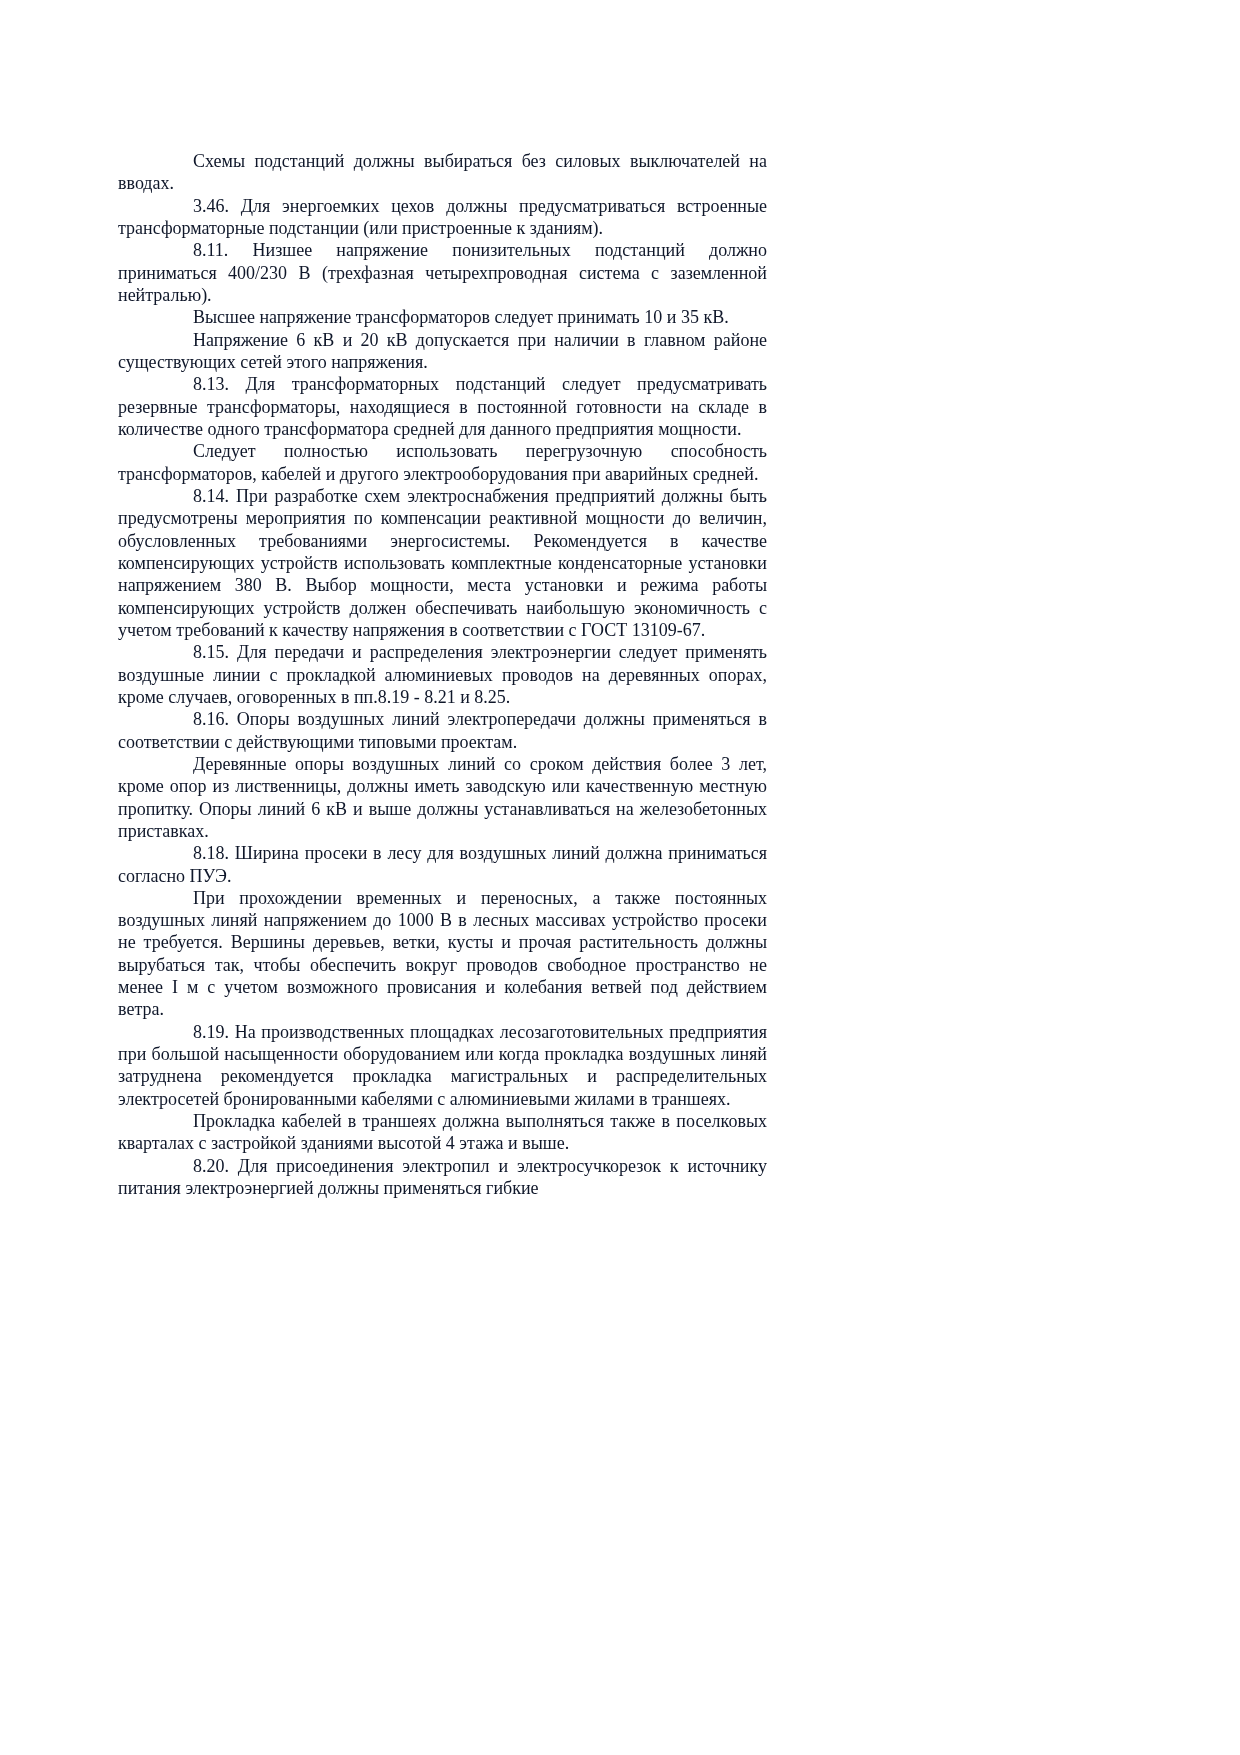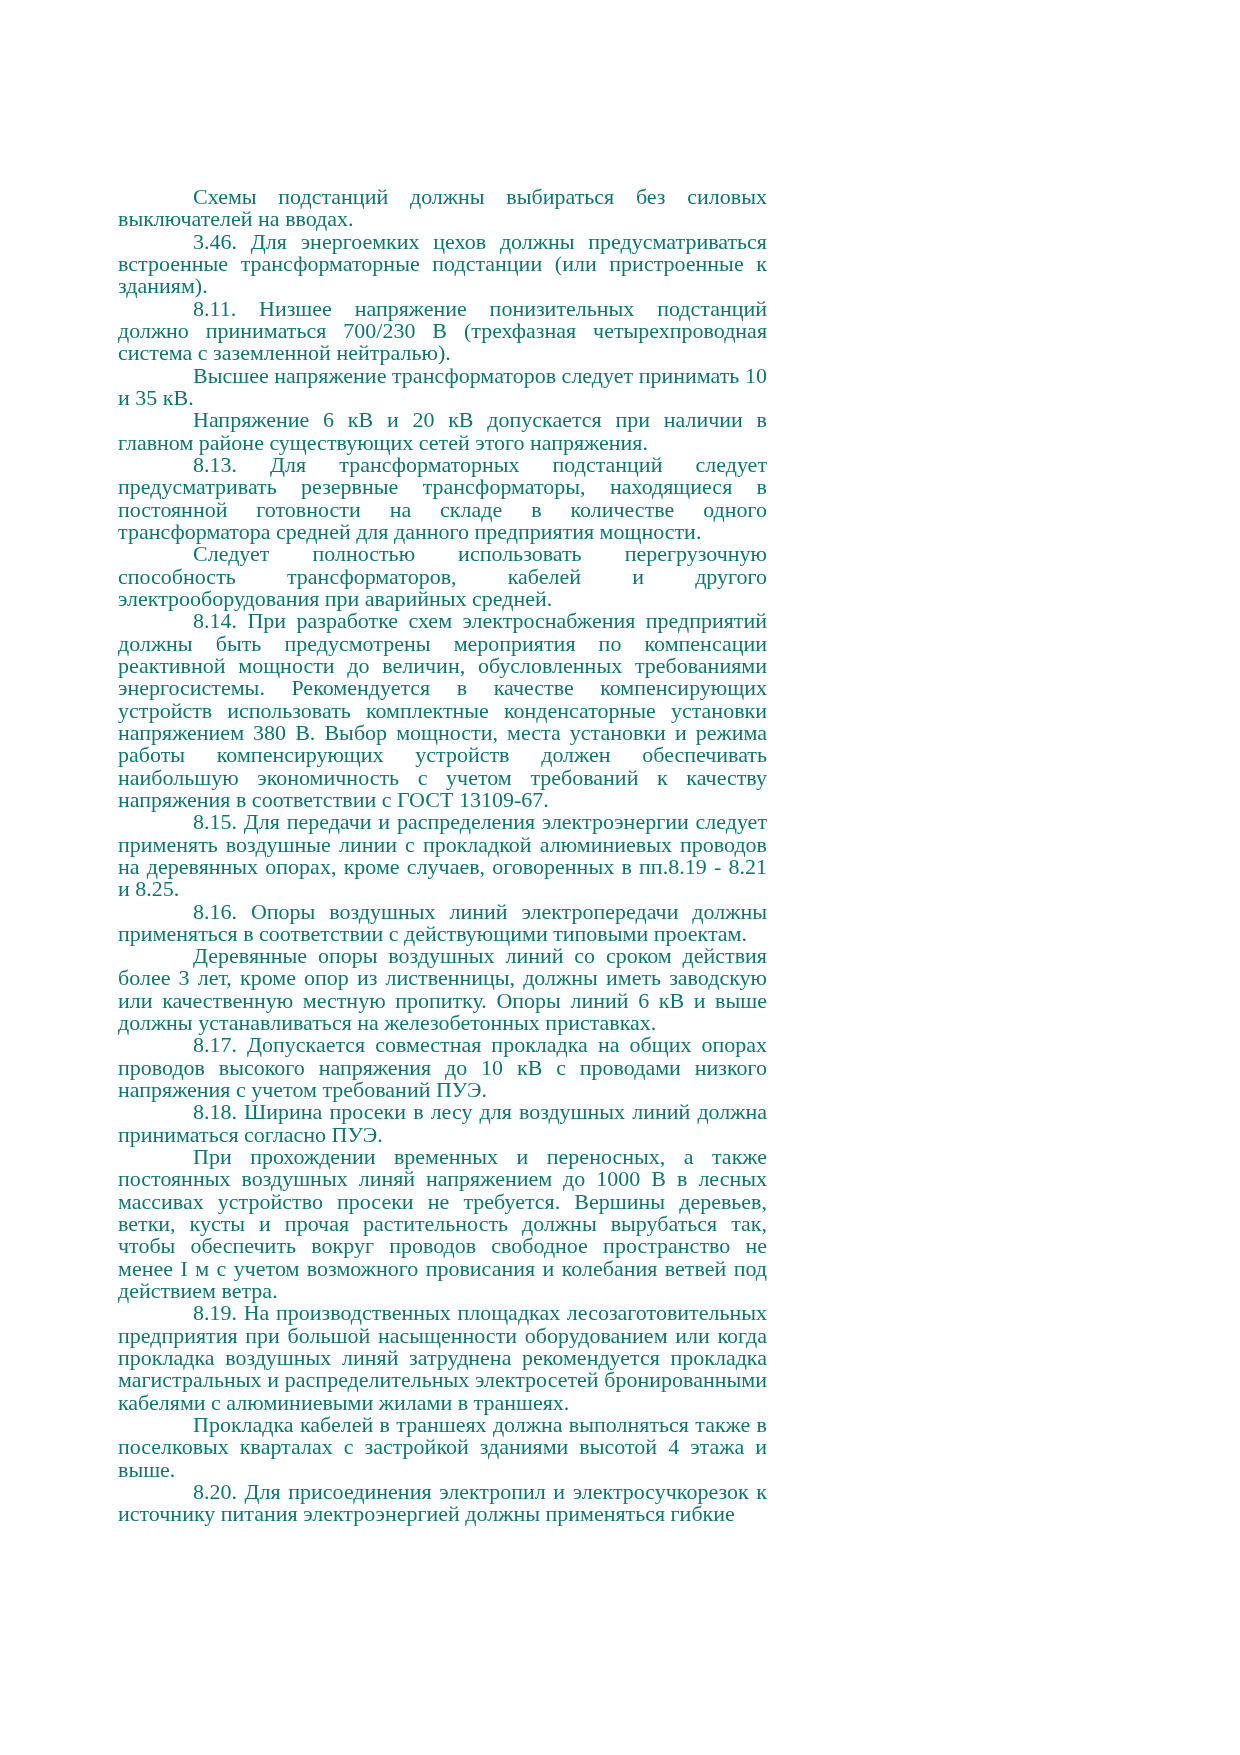--- a/index.html
+++ b/index.html
@@ -12,46 +12,44 @@
     height: 1755px;
     position: relative;
     overflow: hidden;
   }
   .page {
     position: absolute;
     left: 118px;
     top: 150px;
     width: 649px;
     font-family: "Liberation Serif", "DejaVu Serif", serif;
-    font-size: 22px;
+    font-size: 18px;
     line-height: 22.33px;
-    color: #0f766e;
-    margin-top: 36px;
+    color: #0f172a;
   }
   .para {
     margin: 0;
     text-indent: 75px;
     text-align: justify;
     text-align-last: left;
   }
 </style>
 </head>
 <body>
 
 <div class="page">
   <p class="para">Схемы подстанций должны выбираться без силовых выключателей на вводах.</p>
   <p class="para">3.46. Для энергоемких цехов должны предусматриваться встроенные трансформаторные подстанции (или пристроенные к зданиям).</p>
-  <p class="para">8.11. Низшее напряжение понизительных подстанций должно приниматься 700/230 В (трехфазная четырехпроводная система с заземленной нейтралью).</p>
+  <p class="para">8.11. Низшее напряжение понизительных подстанций должно приниматься 400/230 В (трехфазная четырехпроводная система с заземленной нейтралью).</p>
   <p class="para">Высшее напряжение трансформаторов следует принимать 10 и 35 кВ.</p>
   <p class="para">Напряжение 6 кВ и 20 кВ допускается при наличии в главном районе существующих сетей этого напряжения.</p>
   <p class="para">8.13. Для трансформаторных подстанций следует предусматривать резервные трансформаторы, находящиеся в постоянной готовности на складе в количестве одного трансформатора средней для данного предприятия мощности.</p>
   <p class="para">Следует полностью использовать перегрузочную способность трансформаторов, кабелей и другого электрооборудования при аварийных средней.</p>
   <p class="para">8.14. При разработке схем электроснабжения предприятий должны быть предусмотрены мероприятия по компенсации реактивной мощности до величин, обусловленных требованиями энергосистемы. Рекомендуется в качестве компенсирующих устройств использовать комплектные конденсаторные установки напряжением 380 В. Выбор мощности, места установки и режима работы компенсирующих устройств должен обеспечивать наибольшую экономичность с учетом требований к качеству напряжения в соответствии с ГОСТ 13109-67.</p>
   <p class="para">8.15. Для передачи и распределения электроэнергии следует применять воздушные линии с прокладкой алюминиевых проводов на деревянных опорах, кроме случаев, оговоренных в пп.8.19 - 8.21 и  8.25.</p>
   <p class="para">8.16. Опоры воздушных линий электропередачи должны применяться в соответствии с действующими типовыми проектам.</p>
   <p class="para">Деревянные опоры воздушных линий со сроком действия более 3 лет, кроме опор из лиственницы, должны иметь заводскую или качественную местную пропитку. Опоры линий 6 кВ и выше должны устанавливаться на железобетонных приставках.</p>
-  <p class="para">8.17. Допускается совместная прокладка на общих опорах проводов высокого напряжения до 10 кВ с проводами низкого напряжения с учетом требований ПУЭ.</p>
   <p class="para">8.18. Ширина просеки в лесу для воздушных линий должна приниматься согласно ПУЭ.</p>
   <p class="para">При прохождении временных и переносных, а также постоянных воздушных линяй напряжением до 1000 В в лесных массивах устройство просеки не требуется. Вершины деревьев, ветки, кусты и прочая растительность должны вырубаться так, чтобы обеспечить вокруг проводов свободное пространство не менее I м с учетом возможного провисания и колебания ветвей под действием ветра.</p>
   <p class="para">8.19. На производственных площадках лесозаготовительных предприятия при большой насыщенности оборудованием или когда прокладка воздушных линяй затруднена рекомендуется прокладка магистральных и распределительных электросетей бронированными кабелями с алюминиевыми жилами в траншеях.</p>
   <p class="para">Прокладка кабелей в траншеях должна выполняться также в поселковых кварталах с застройкой зданиями высотой 4 этажа и выше.</p>
   <p class="para">8.20. Для присоединения электропил и электросучкорезок к источнику питания электроэнергией должны применяться гибкие</p>
 </div>
 
 </body></html>

